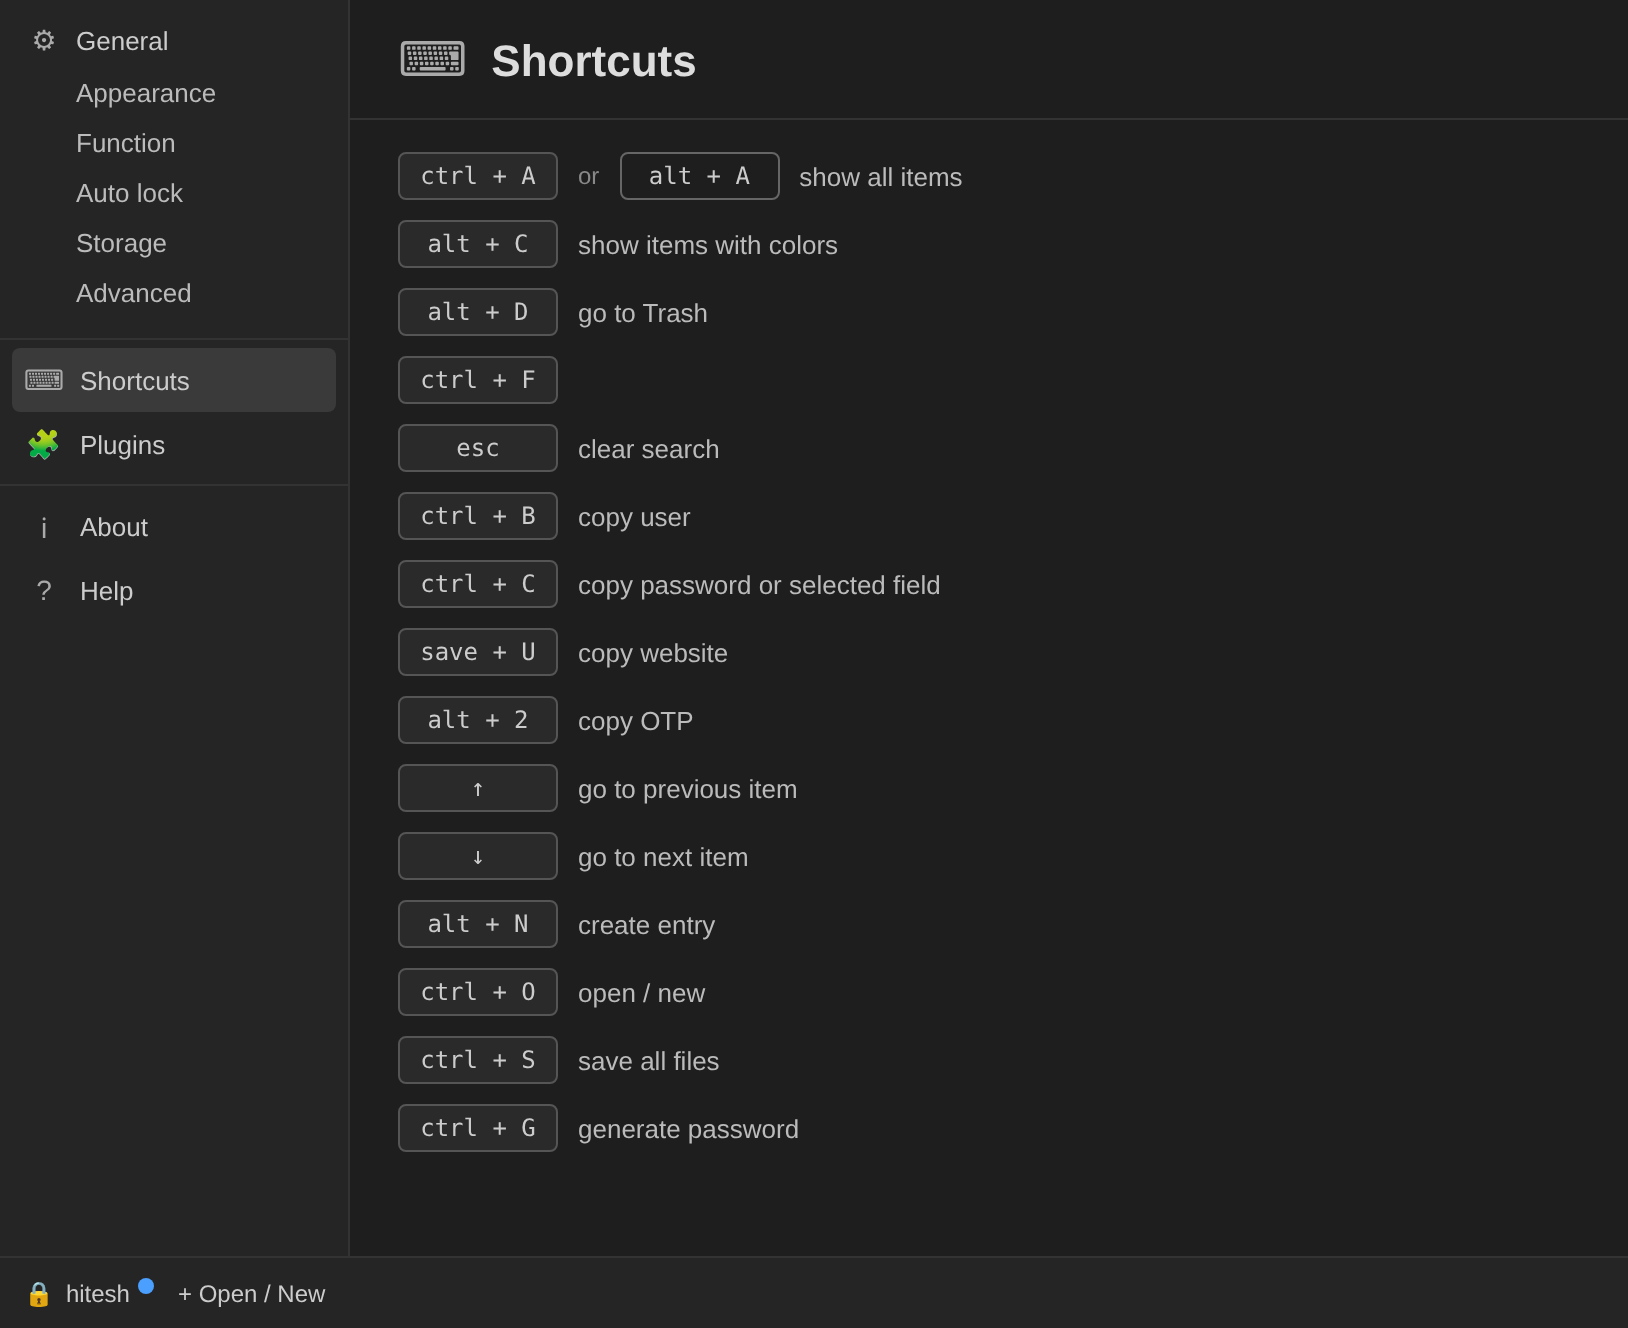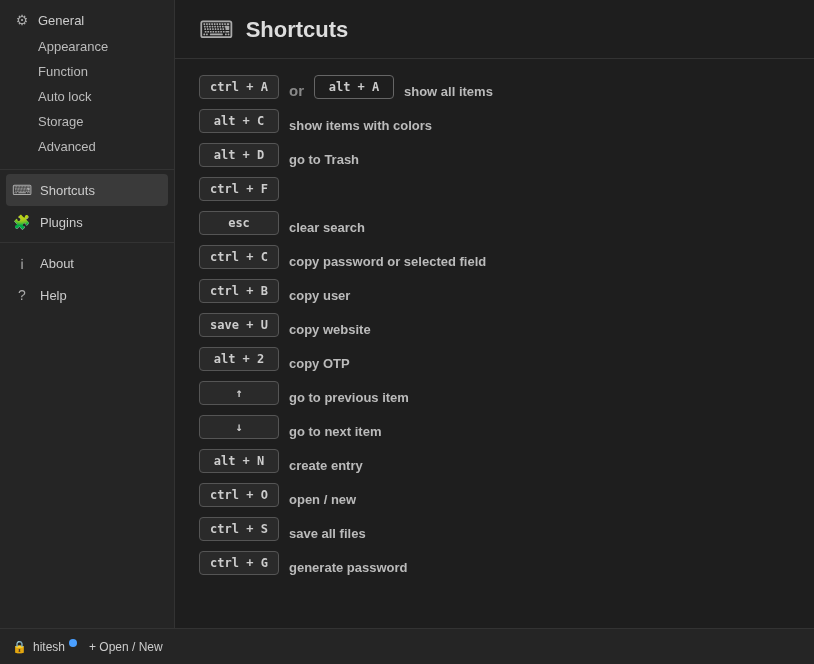--- a/index.html
+++ b/index.html
@@ -109,43 +109,42 @@
       font-weight: 600;
       color: #ddd;
     }
     .shortcuts-list {
       flex: 1;
       overflow-y: auto;
       padding: 16px 24px;
     }
     .shortcut-row {
       display: flex;
-      align-items: flex-end;
+      align-items: center;
       margin-bottom: 10px;
       gap: 10px;
-      font-weight: bold;
     }
     .key-badge {
       background: #2a2a2a;
       border: 1px solid #555;
       border-radius: 4px;
       padding: 4px 10px;
       font-size: 12px;
       color: #ccc;
       min-width: 80px;
       text-align: center;
       font-family: monospace;
     }
     .key-badge.alt {
       background: transparent;
       border: 1px solid #666;
     }
     .or-label {
       color: #888;
-      font-size: 15px;
+      font-size: 12px;
     }
     .shortcut-desc {
       color: #bbb;
       font-size: 13px;
     }
     
     .bottom-bar {
       height: 36px;
       background: #252525;
       border-top: 1px solid #333;
@@ -258,27 +257,27 @@
       <div class="shortcut-row">
         <span class="key-badge">ctrl + F</span>
       </div>
 
       <div class="shortcut-row">
         <span class="key-badge">esc</span>
         <span class="shortcut-desc">clear search</span>
       </div>
 
       <div class="shortcut-row">
+        <span class="key-badge">ctrl + B</span>
+        <span class="shortcut-desc">copy user</span>
+      </div>
+
+      <div class="shortcut-row">
         <span class="key-badge">ctrl + C</span>
         <span class="shortcut-desc">copy password or selected field</span>
-      </div>
-
-      <div class="shortcut-row">
-        <span class="key-badge">ctrl + B</span>
-        <span class="shortcut-desc">copy user</span>
       </div>
 
       <div class="shortcut-row">
         <span class="key-badge">save + U</span>
         <span class="shortcut-desc">copy website</span>
       </div>
 
       <div class="shortcut-row">
         <span class="key-badge">alt + 2</span>
         <span class="shortcut-desc">copy OTP</span>

